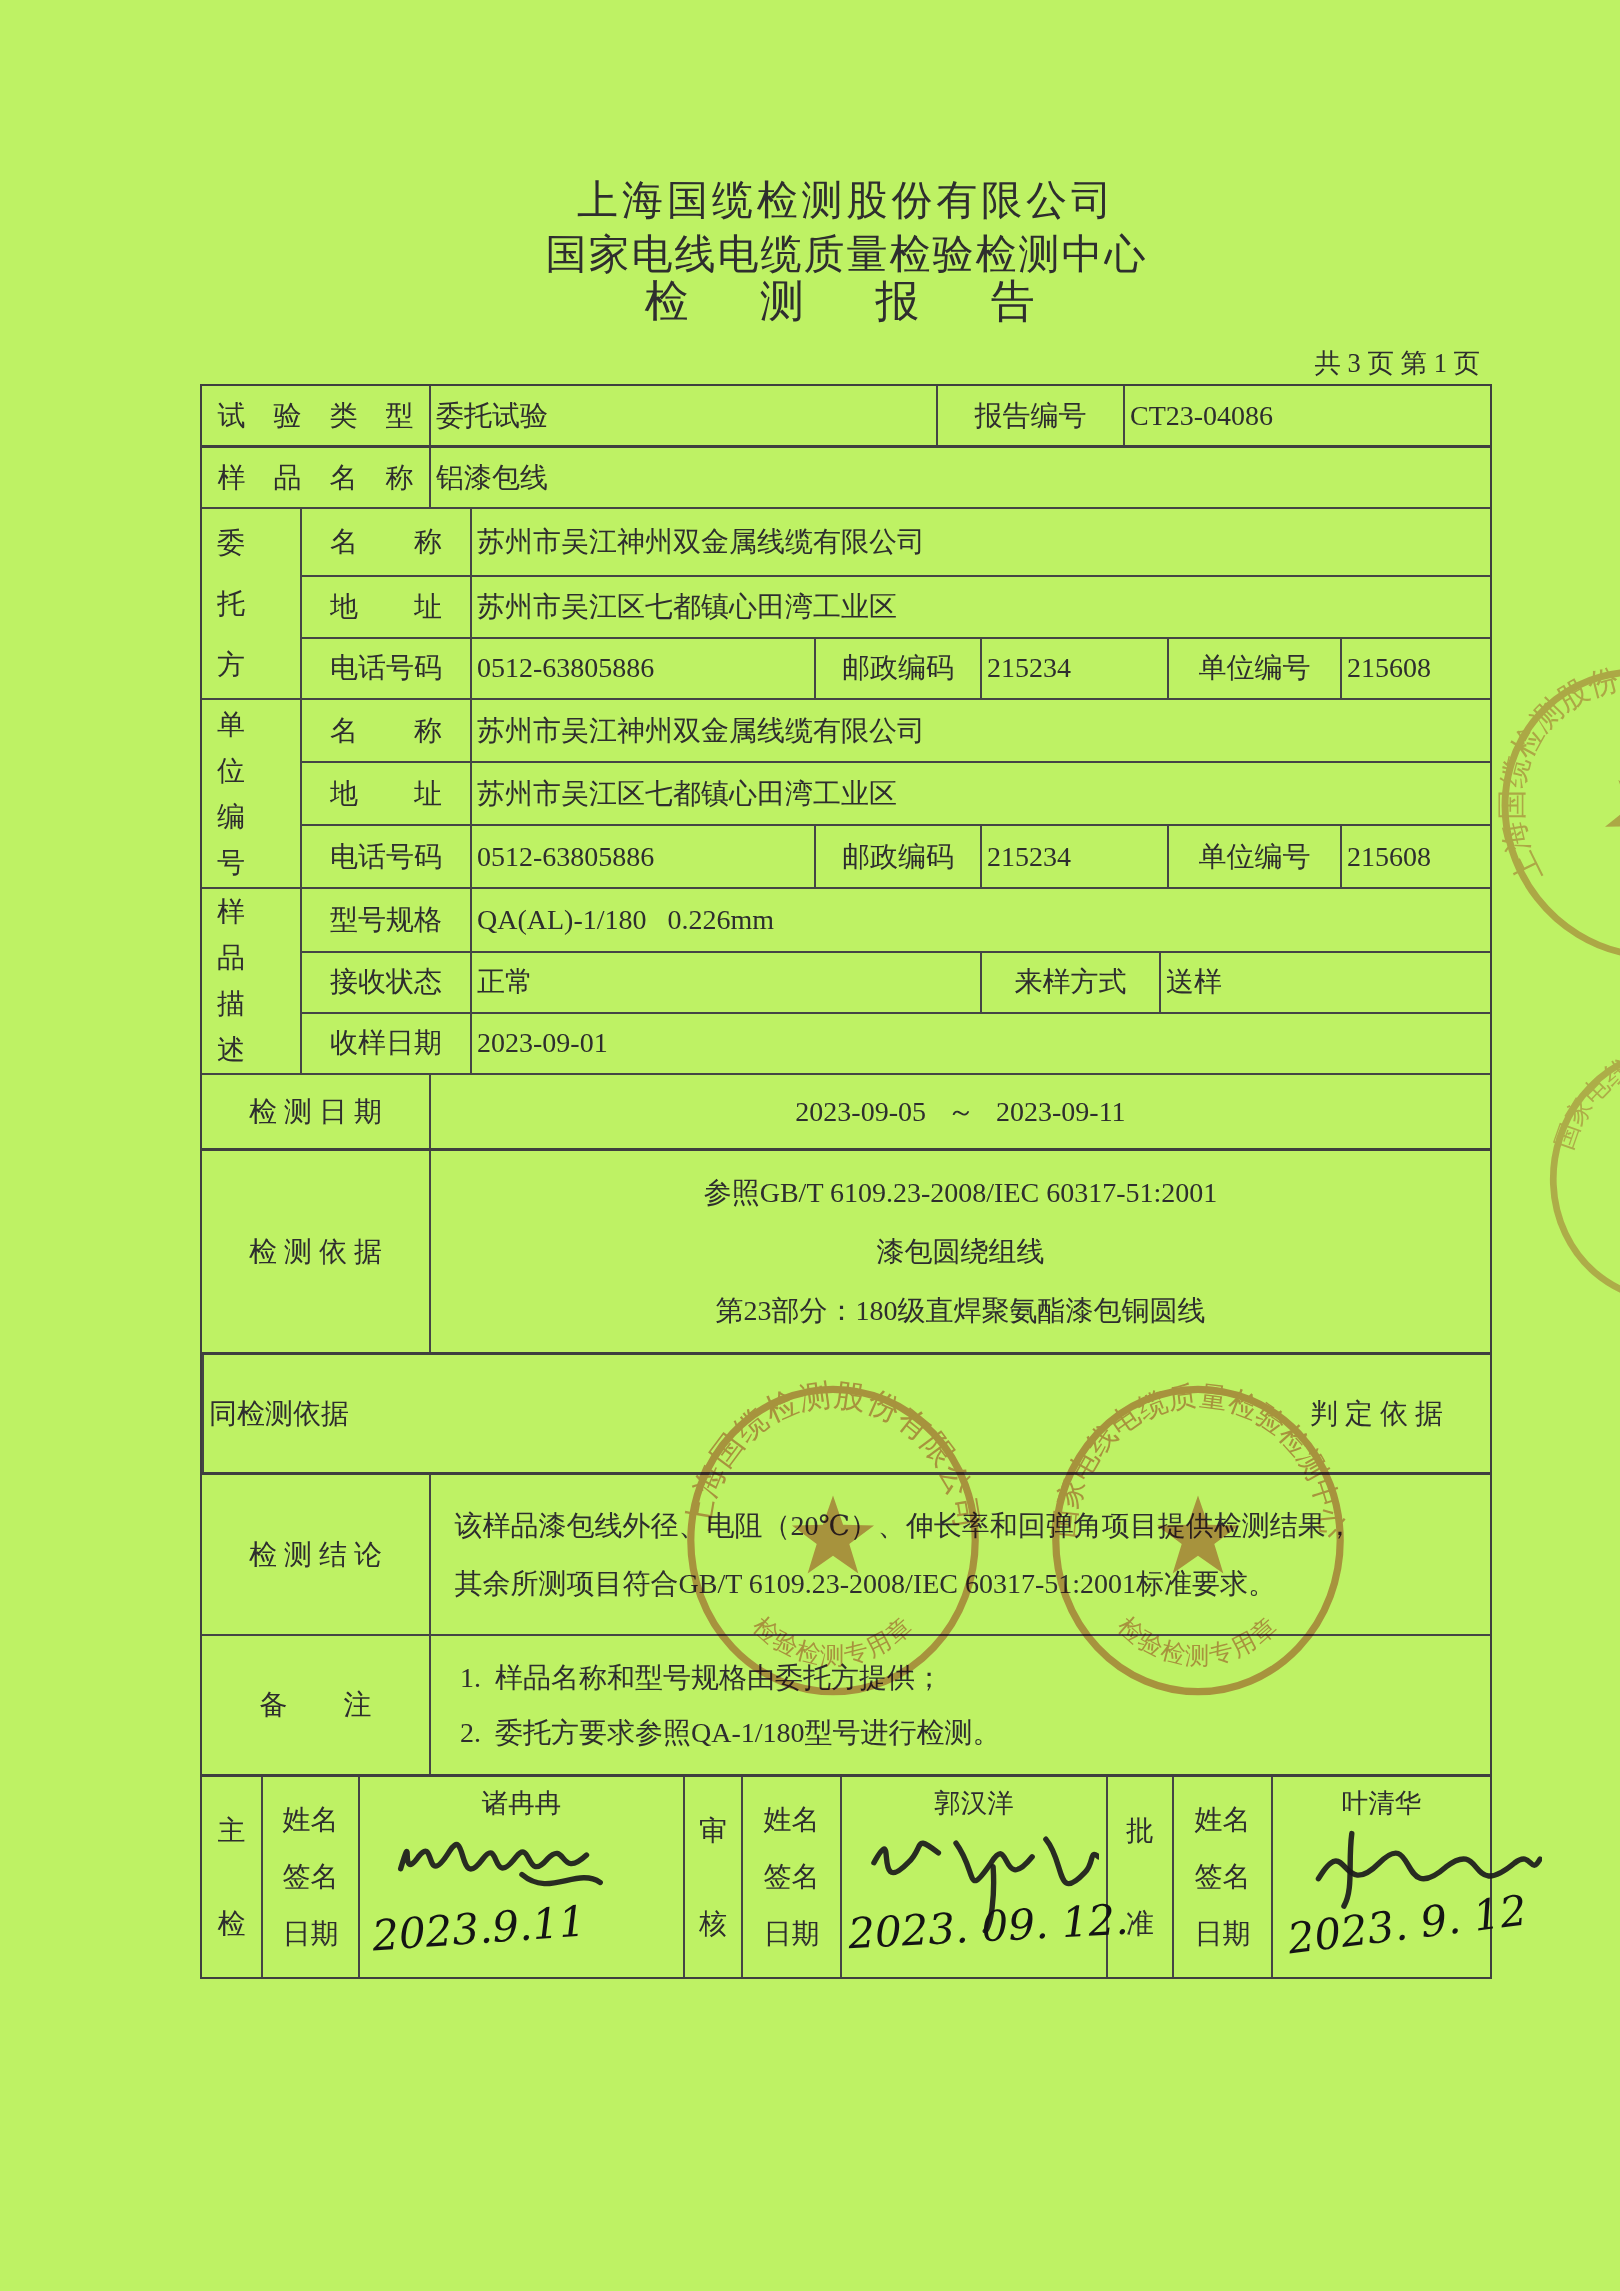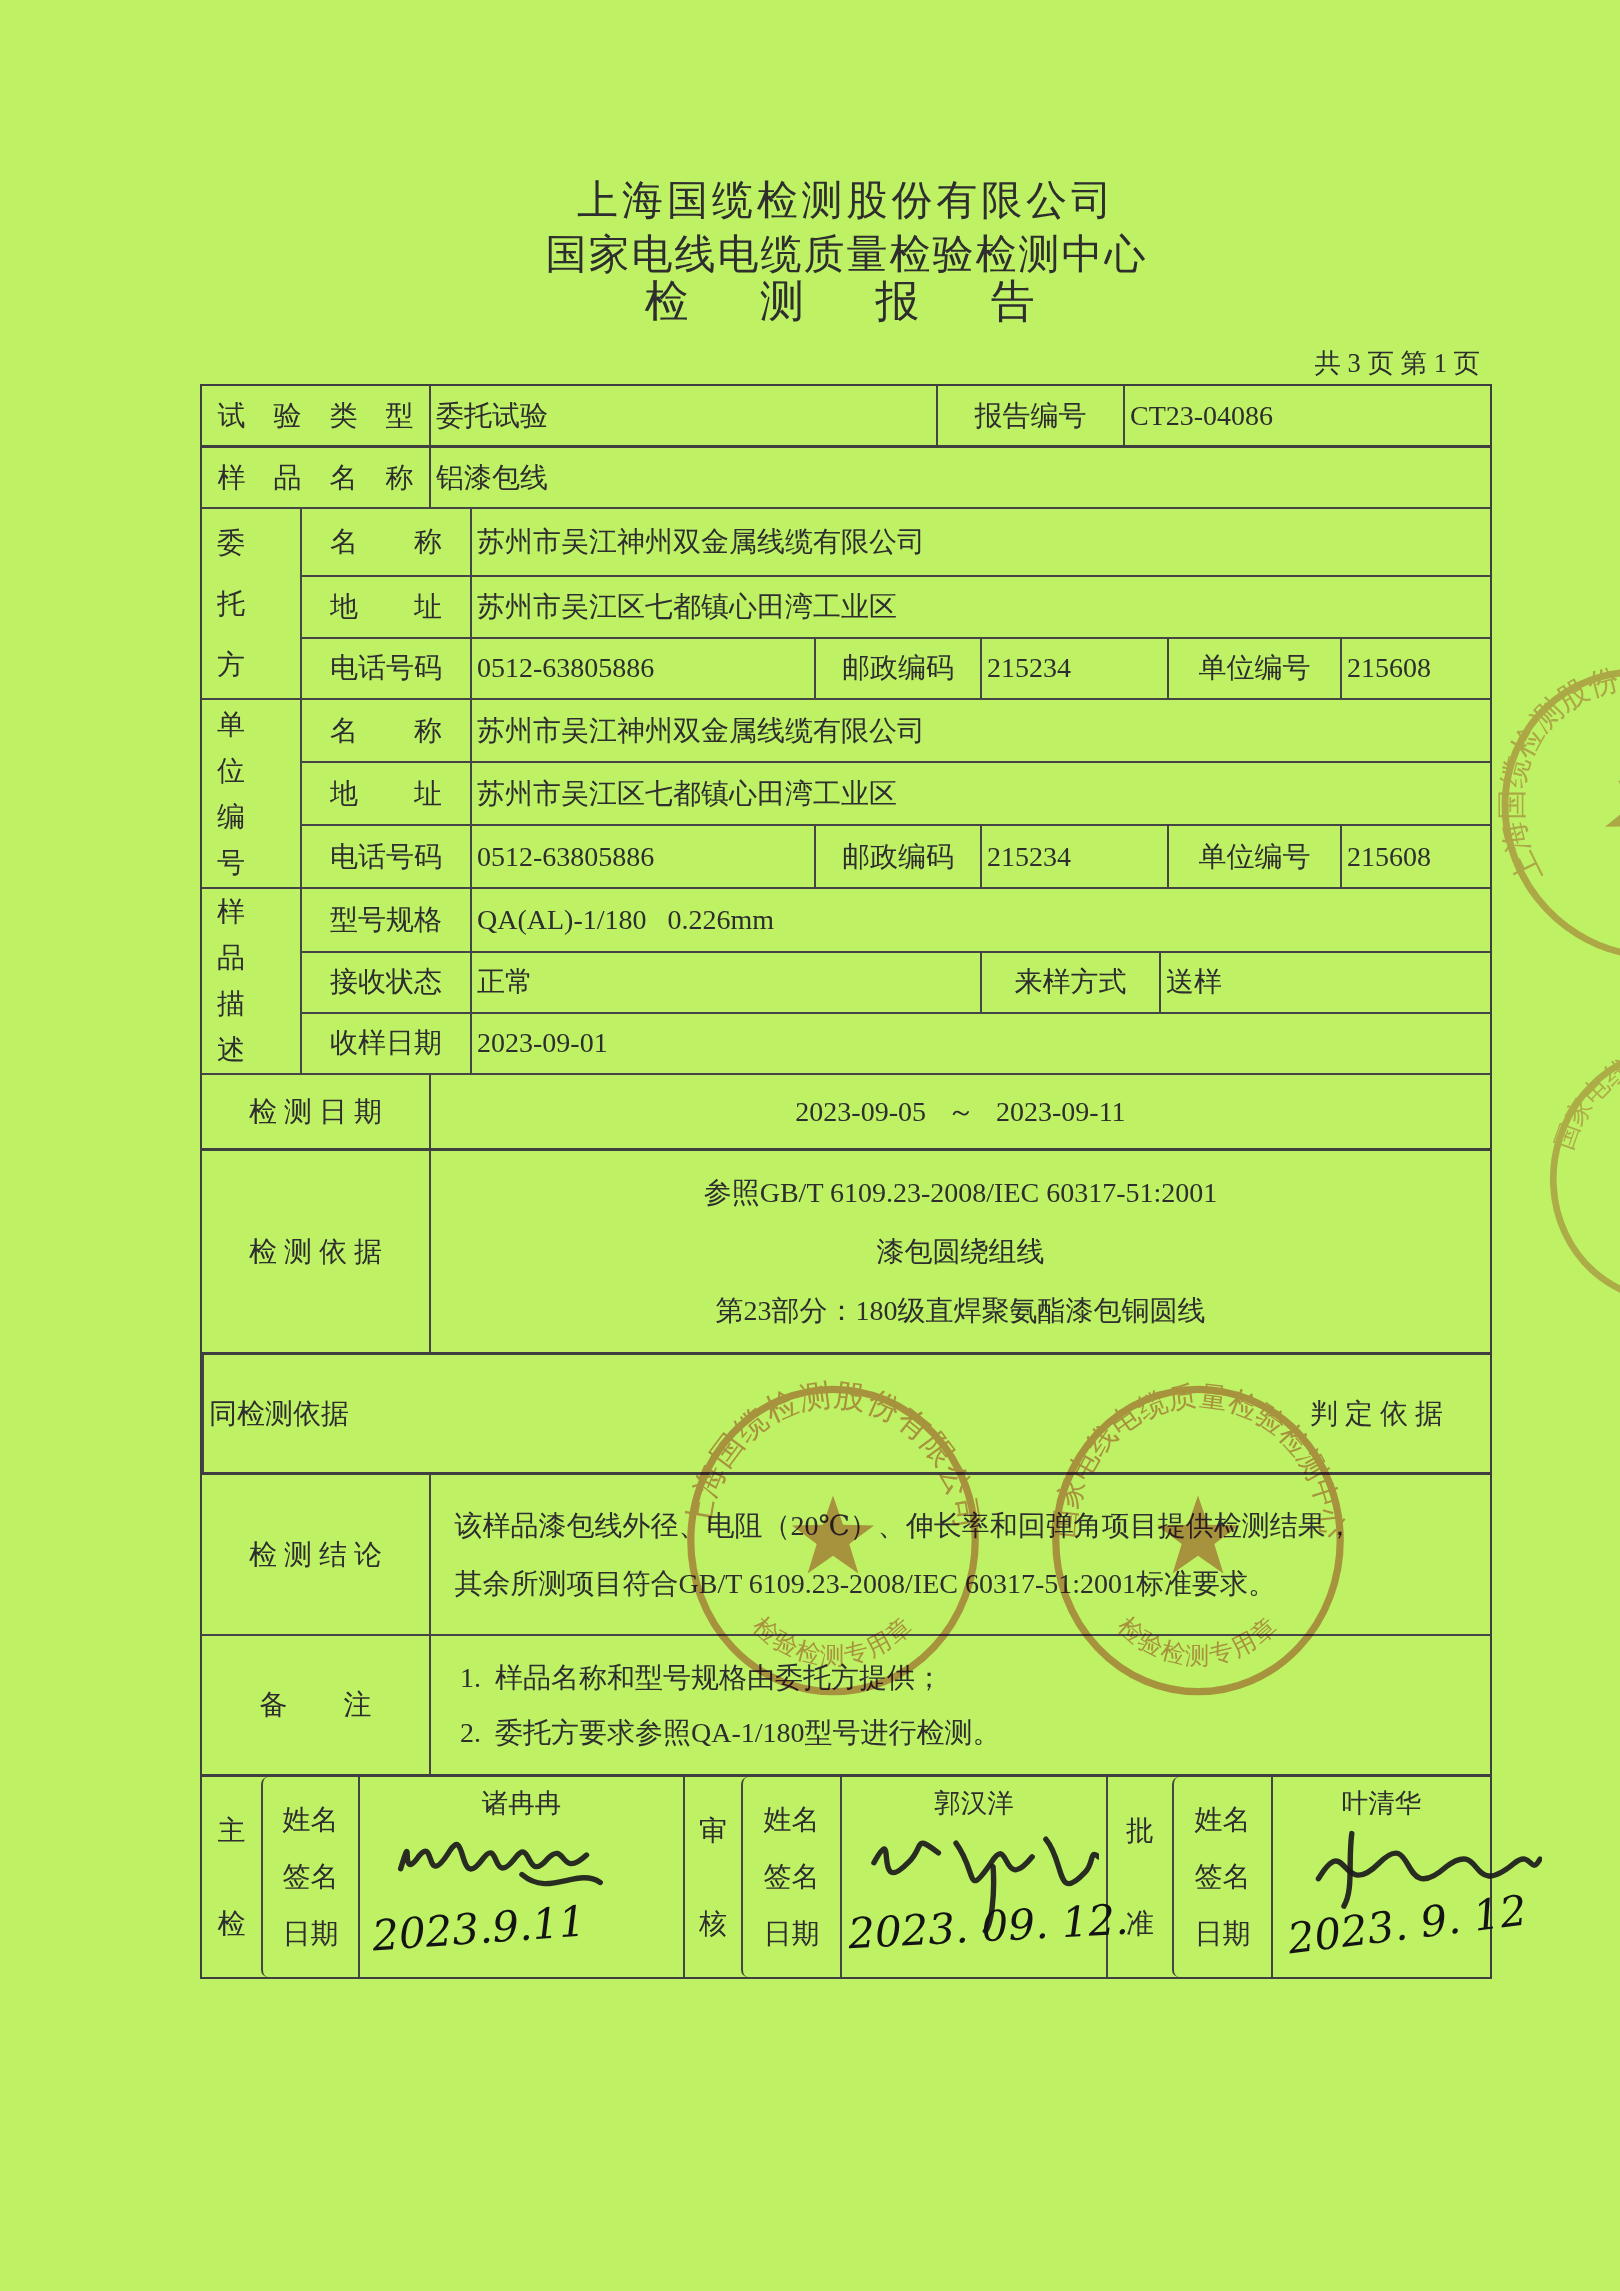--- a/index.html
+++ b/index.html
@@ -28,21 +28,21 @@
   .lh4 span{line-height:46px;}
   .vcol{flex:1;display:flex;flex-direction:column;justify-content:center;}
   .cline{text-align:center;line-height:59px;white-space:pre;}
   .lline{text-align:left;line-height:58px;padding-left:23.5px;white-space:pre;}
   .rline{text-align:left;line-height:55px;padding-left:29px;white-space:pre;}
   .subcol{flex:1;display:flex;flex-direction:column;margin-left:40px;}
   .subrow{display:flex;box-sizing:border-box;}
   
   .role{justify-content:center;text-align:center;word-break:break-all;}
   .role span{display:block;width:31px;line-height:93px;}
-  .siglabs{flex-direction:column;justify-content:space-evenly;align-items:center;padding:5.9px 0;border-radius:7px;}
+  .siglabs{flex-direction:column;justify-content:space-evenly;align-items:center;padding:5.9px 0;}
   .sigcell{position:relative;}
   .signame{position:absolute;top:7.8px;left:0;width:100%;text-align:center;font-size:26.5px;}
   .scribble{position:absolute;}
   .scribble path{fill:none;stroke:#1b1b1b;stroke-width:5.5;stroke-linecap:round;opacity:.92;}
   .hand{position:absolute;font-family:"DejaVu Serif",serif;font-style:italic;font-size:42px;color:#141414;white-space:pre;}
   
   .stamp{position:absolute;mix-blend-mode:multiply;}
   .stamp text{font-family:"Liberation Serif","DejaVu Serif",serif;}
 </style>
 </head>

